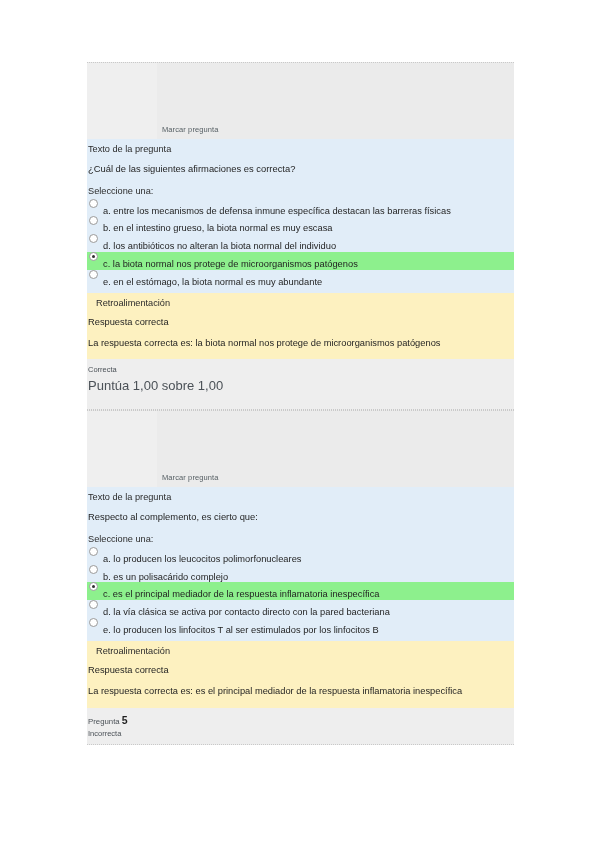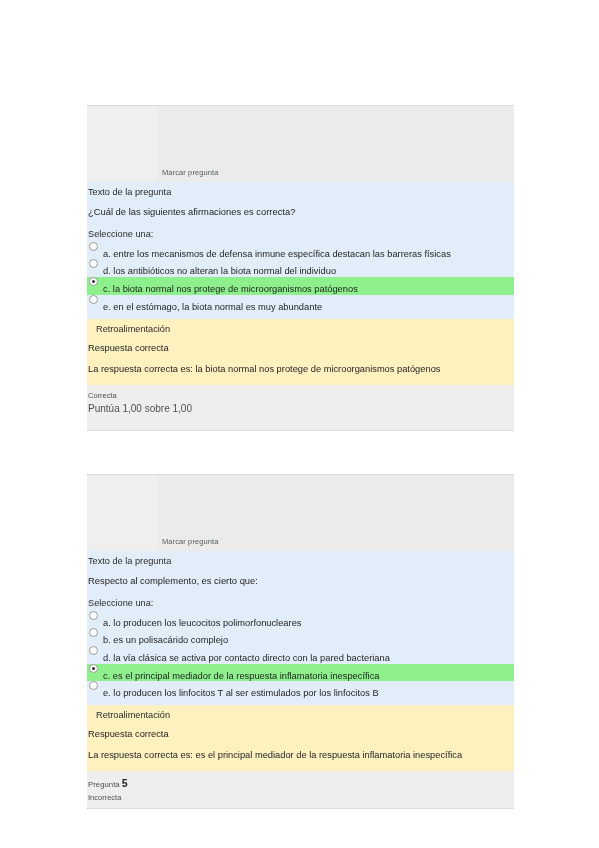--- a/index.html
+++ b/index.html
@@ -16,21 +16,21 @@
   }
   .page {
     position: absolute;
     left: 87px;
     top: 62px;
     width: 427px;
     background: #ffffff;
   }
 
   
-  .question-block { width: 100%; margin-top: 43px; }
+  .question-block { width: 100%; }
 
   
   .q-head {
     background: #ebebeb;
     border-top: 1px dotted #c9c9c9;
     display: flex;
     position: relative;
   }
   .q-head-left {
     width: 70px;
@@ -164,21 +164,21 @@
     font-size: 10.5px;
     color: #1f1f1f;
     font-weight: bold;
   }
   .q-info .qstate {
     font-size: 7.5px;
     color: #4b5157;
     line-height: 1.5;
   }
   .q-info .qgrade {
-    font-size: 10px;
+    font-size: 13px;
     color: #4b5157;
     line-height: 1.5;
   }
   .q-info-spacer { height: 9px; background: #eeeeee; }
 </style>
 </head>
 <body>
 
 <div class="page">
 
@@ -195,20 +195,24 @@
       <div class="q-text">¿Cuál de las siguientes afirmaciones es correcta?</div>
       <div class="q-select-prompt">Seleccione una:</div>
 
       <ul class="options">
         <li class="option">
           <span class="radio"></span>
           <span class="opt-text">a. entre los mecanismos de defensa inmune específica destacan las barreras físicas</span>
         </li>
         <li class="option">
           <span class="radio"></span>
+          <span class="opt-text">b. en el intestino grueso, la biota normal es muy escasa</span>
+        </li>
+        <li class="option">
+          <span class="radio"></span>
           <span class="opt-text">d. los antibióticos no alteran la biota normal del individuo</span>
         </li>
         <li class="option correct-highlight">
           <span class="radio checked"></span>
           <span class="opt-text">c. la biota normal nos protege de microorganismos patógenos</span>
         </li>
         <li class="option">
           <span class="radio"></span>
           <span class="opt-text">e. en el estómago, la biota normal es muy abundante</span>
         </li>
@@ -244,27 +248,27 @@
 
       <ul class="options">
         <li class="option">
           <span class="radio"></span>
           <span class="opt-text">a. lo producen los leucocitos polimorfonucleares</span>
         </li>
         <li class="option">
           <span class="radio"></span>
           <span class="opt-text">b. es un polisacárido complejo</span>
         </li>
-        <li class="option">
-          <span class="radio"></span>
-          <span class="opt-text">d. la vía clásica se activa por contacto directo con la pared bacteriana</span>
-        </li>
         <li class="option correct-highlight">
           <span class="radio checked"></span>
           <span class="opt-text">c. es el principal mediador de la respuesta inflamatoria inespecífica</span>
+        </li>
+        <li class="option">
+          <span class="radio"></span>
+          <span class="opt-text">d. la vía clásica se activa por contacto directo con la pared bacteriana</span>
         </li>
         <li class="option">
           <span class="radio"></span>
           <span class="opt-text">e. lo producen los linfocitos T al ser estimulados por los linfocitos B</span>
         </li>
       </ul>
       <div class="opt-tail"></div>
     </div>
 
     <div class="feedback">

